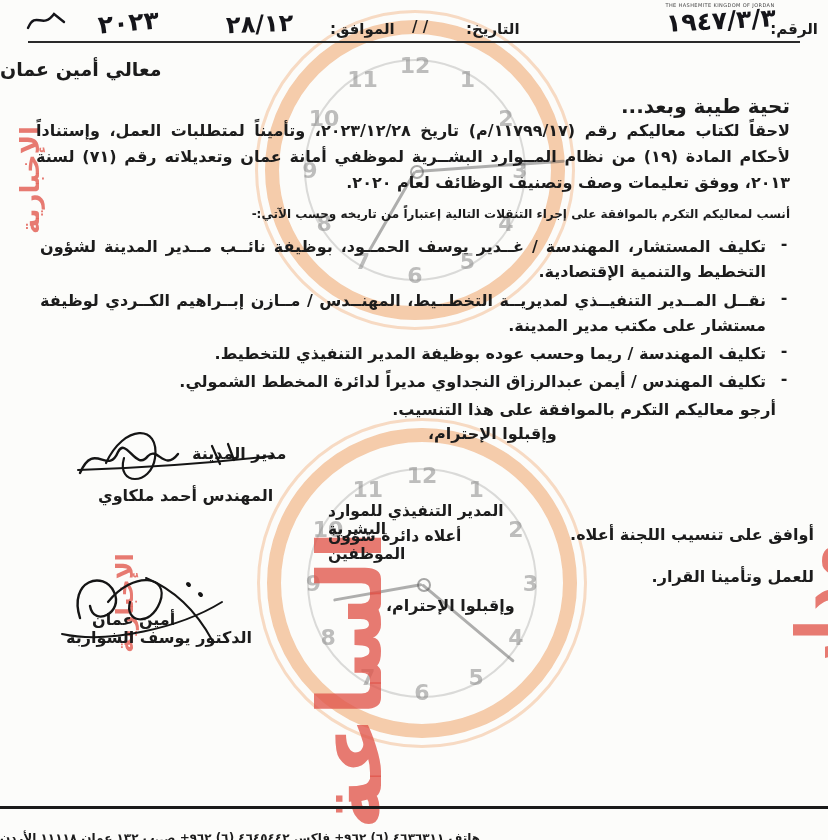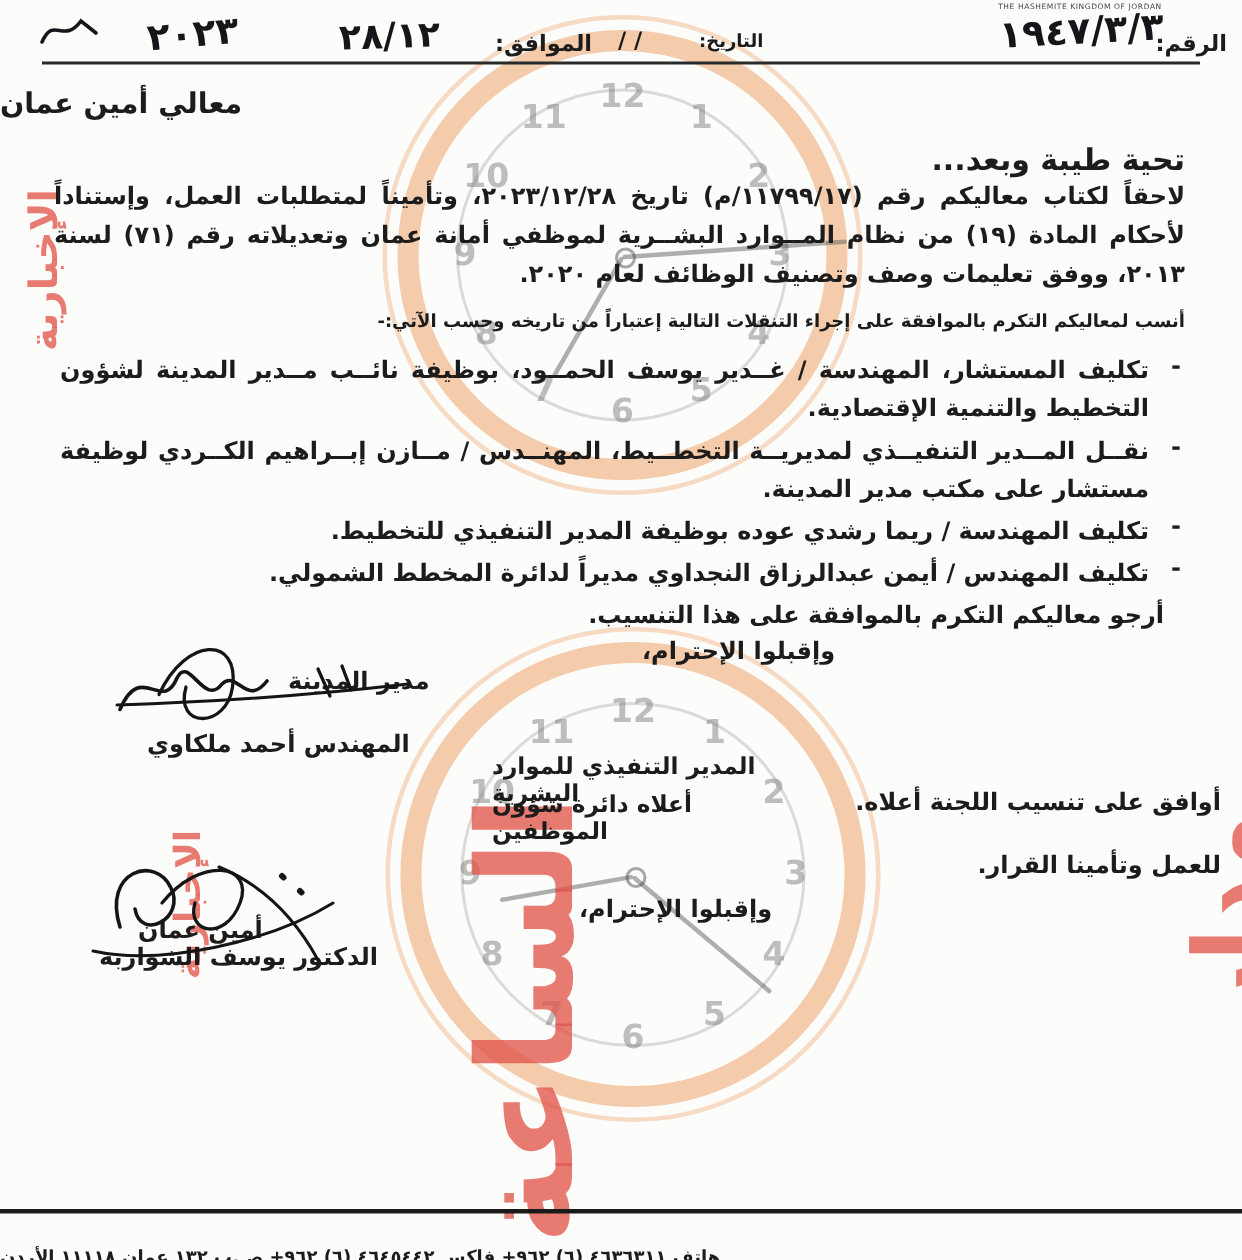--- a/index.html
+++ b/index.html
@@ -82,21 +82,21 @@
   <div class="wm-red" style="left:-55px;top:160px;width:170px;height:40px;font-size:26px;transform:rotate(-90deg);">الإخبارية</div>
   <div class="wm-red" style="left:40px;top:585px;width:170px;height:36px;font-size:24px;transform:rotate(-90deg);">الإخبارية</div>
   <div class="wm-red" style="left:725px;top:570px;width:190px;height:80px;font-size:64px;transform:rotate(-90deg);">مدار</div>
   <div class="wm-red" style="left:230px;top:620px;width:240px;height:120px;font-size:88px;transform:rotate(-90deg);">الساعة</div>
 
   <div class="microtext" style="left:665px;top:2px;width:110px;text-align:center;">THE HASHEMITE KINGDOM OF JORDAN</div>
 
   <div class="t ar b" style="right:10px;top:20px;font-size:15px;">الرقم:</div>
   <div class="hw" style="right:52px;top:6px;font-size:25px;transform:rotate(-3deg);">١٩٤٧/٣/٣</div>
 
-  <div class="t ar b" style="left:466px;top:20px;font-size:12px;">التاريخ:</div>
+  <div class="t ar b" style="left:466px;top:20px;font-size:15px;">التاريخ:</div>
   <div class="t b" style="left:412px;top:18px;font-size:15px;">/    /</div>
 
   <div class="t ar b" style="left:330px;top:20px;font-size:15px;">الموافق:</div>
   <div class="hw" style="left:226px;top:10px;font-size:24px;transform:rotate(-2deg);">٢٨/١٢</div>
   <div class="hw" style="left:98px;top:8px;font-size:25px;transform:rotate(-5deg);">٢٠٢٣</div>
 
   <svg class="sig" style="left:24px;top:6px;" width="44" height="30" viewBox="0 0 44 30">
     <path d="M4,22 C12,4 18,24 30,8 L40,16" fill="none" stroke="#15151a" stroke-width="2.4" stroke-linecap="round"></path>
   </svg>
 
@@ -114,21 +114,21 @@
     <div class="li">
       <span class="marker">-</span>
       <div class="li-text">تكليف المستشار، المهندسة / غــدير يوسف الحمــود، بوظيفة نائــب مــدير المدينة لشؤون التخطيط والتنمية الإقتصادية.</div>
     </div>
     <div class="li">
       <span class="marker">-</span>
       <div class="li-text">نقــل المــدير التنفيــذي لمديريــة التخطــيط، المهنــدس / مــازن إبــراهيم الكــردي لوظيفة مستشار على مكتب مدير المدينة.</div>
     </div>
     <div class="li">
       <span class="marker">-</span>
-      <div class="li-text">تكليف المهندسة / ريما رشدي عوده بوظيفة المدير التنفيذي للتخطيط.</div>
+      <div class="li-text">تكليف المهندسة / ريما وحسب عوده بوظيفة المدير التنفيذي للتخطيط.</div>
     </div>
     <div class="li">
       <span class="marker">-</span>
       <div class="li-text">تكليف المهندس / أيمن عبدالرزاق النجداوي مديراً لدائرة المخطط الشمولي.</div>
     </div>
   </div>
 
   <div class="t ar b" style="top:400px;right:52px;font-size:16px;">أرجو معاليكم التكرم بالموافقة على هذا التنسيب.</div>
 
   <div class="t ar b" style="top:424px;left:428px;font-size:16px;">وإقبلوا الإحترام،</div>

